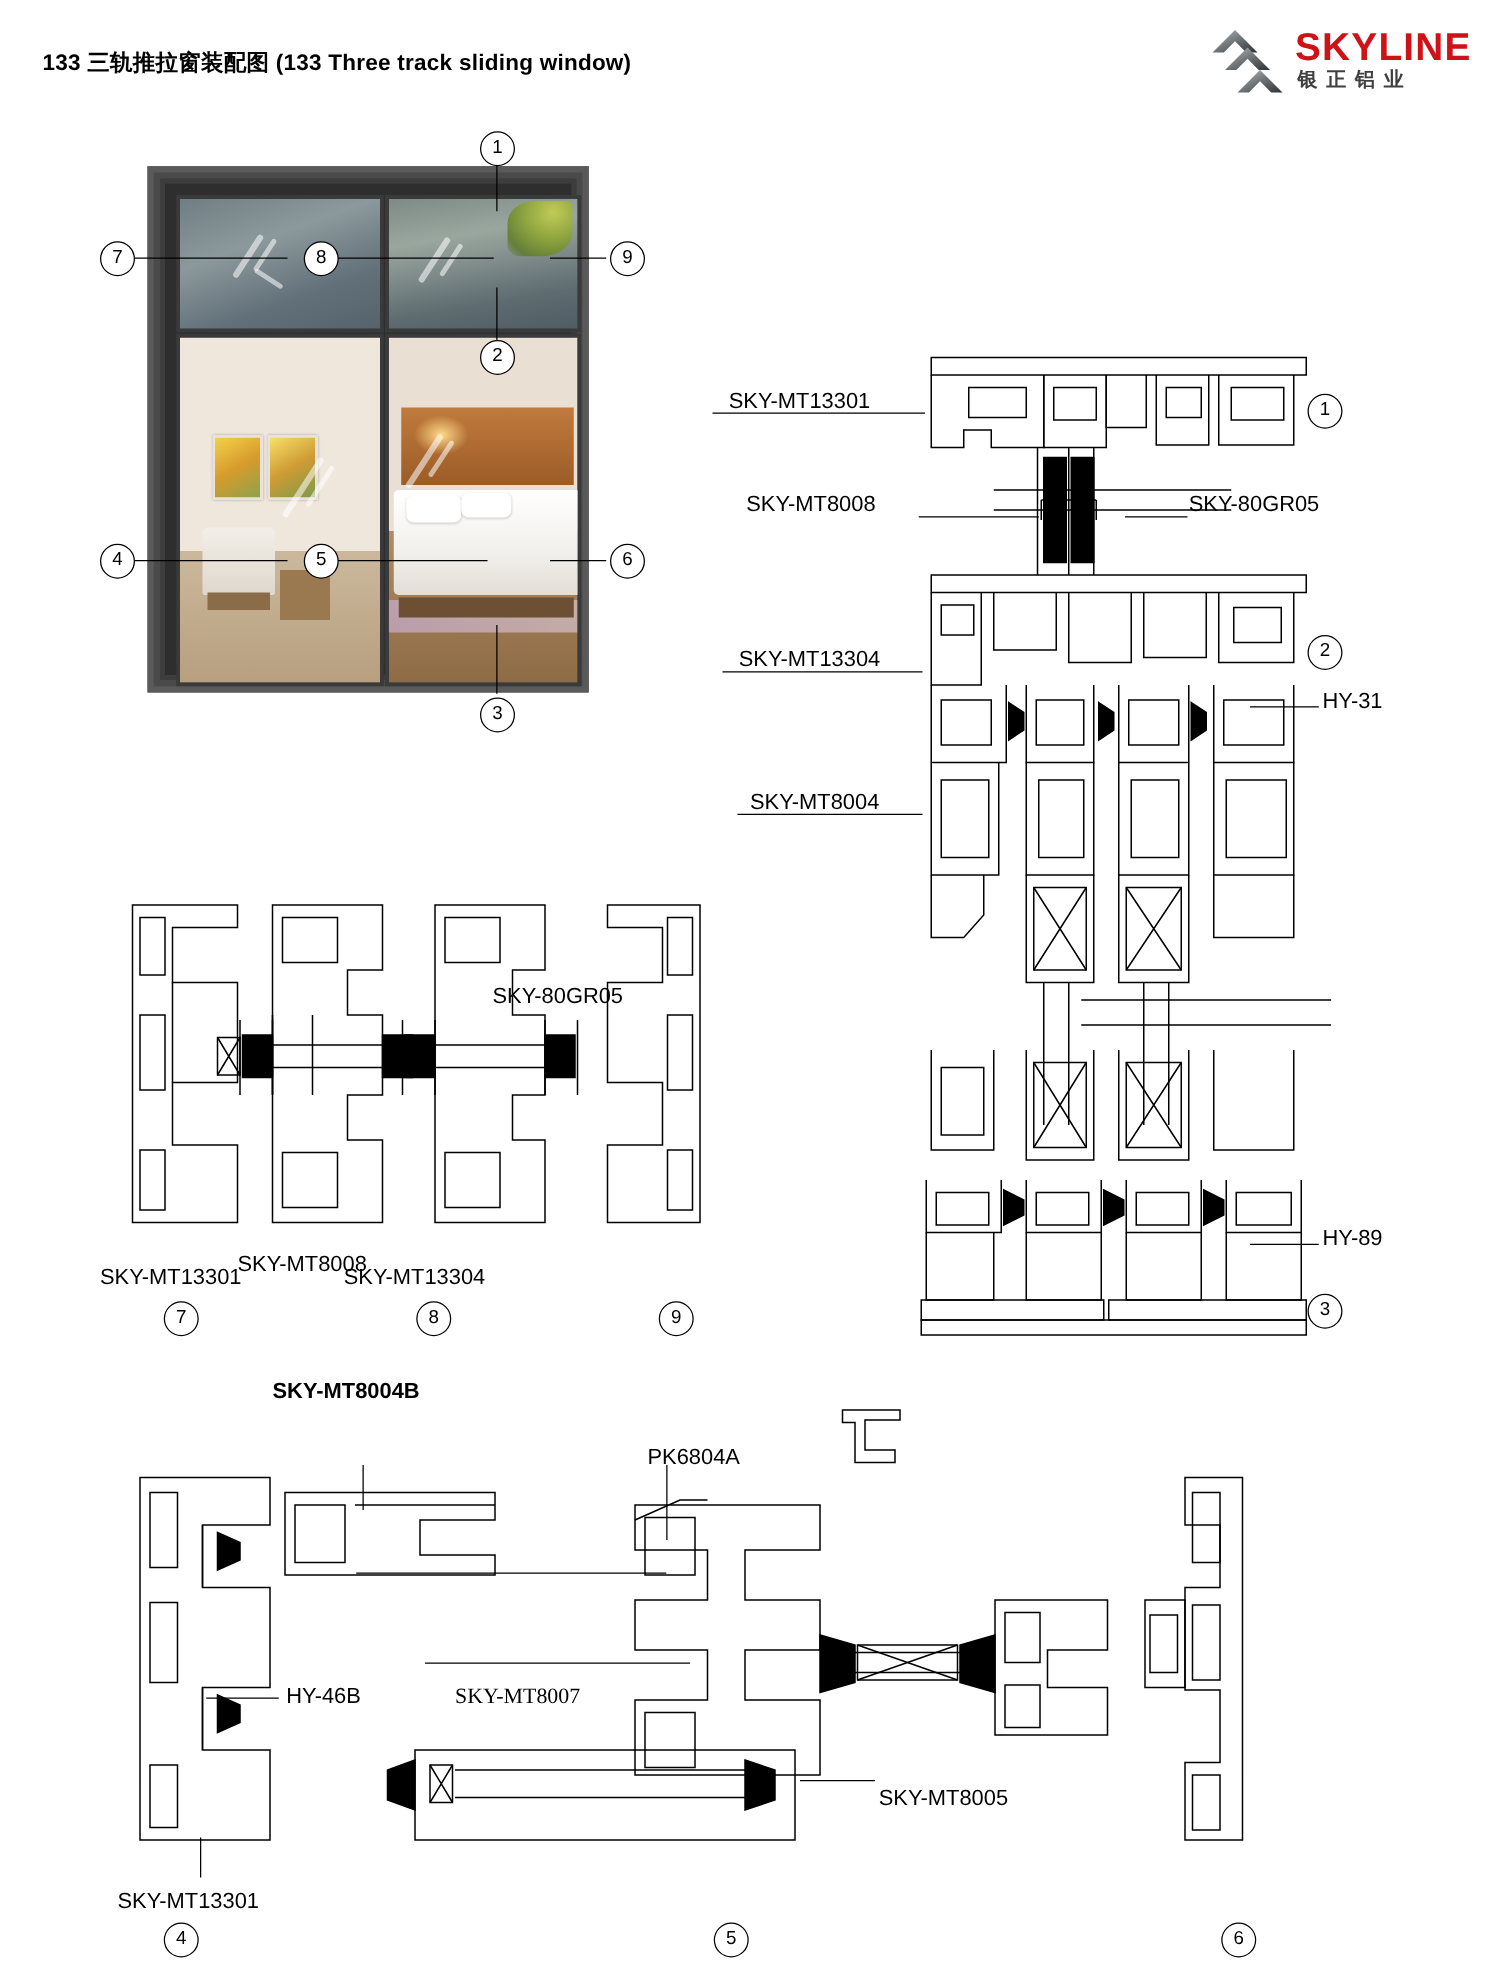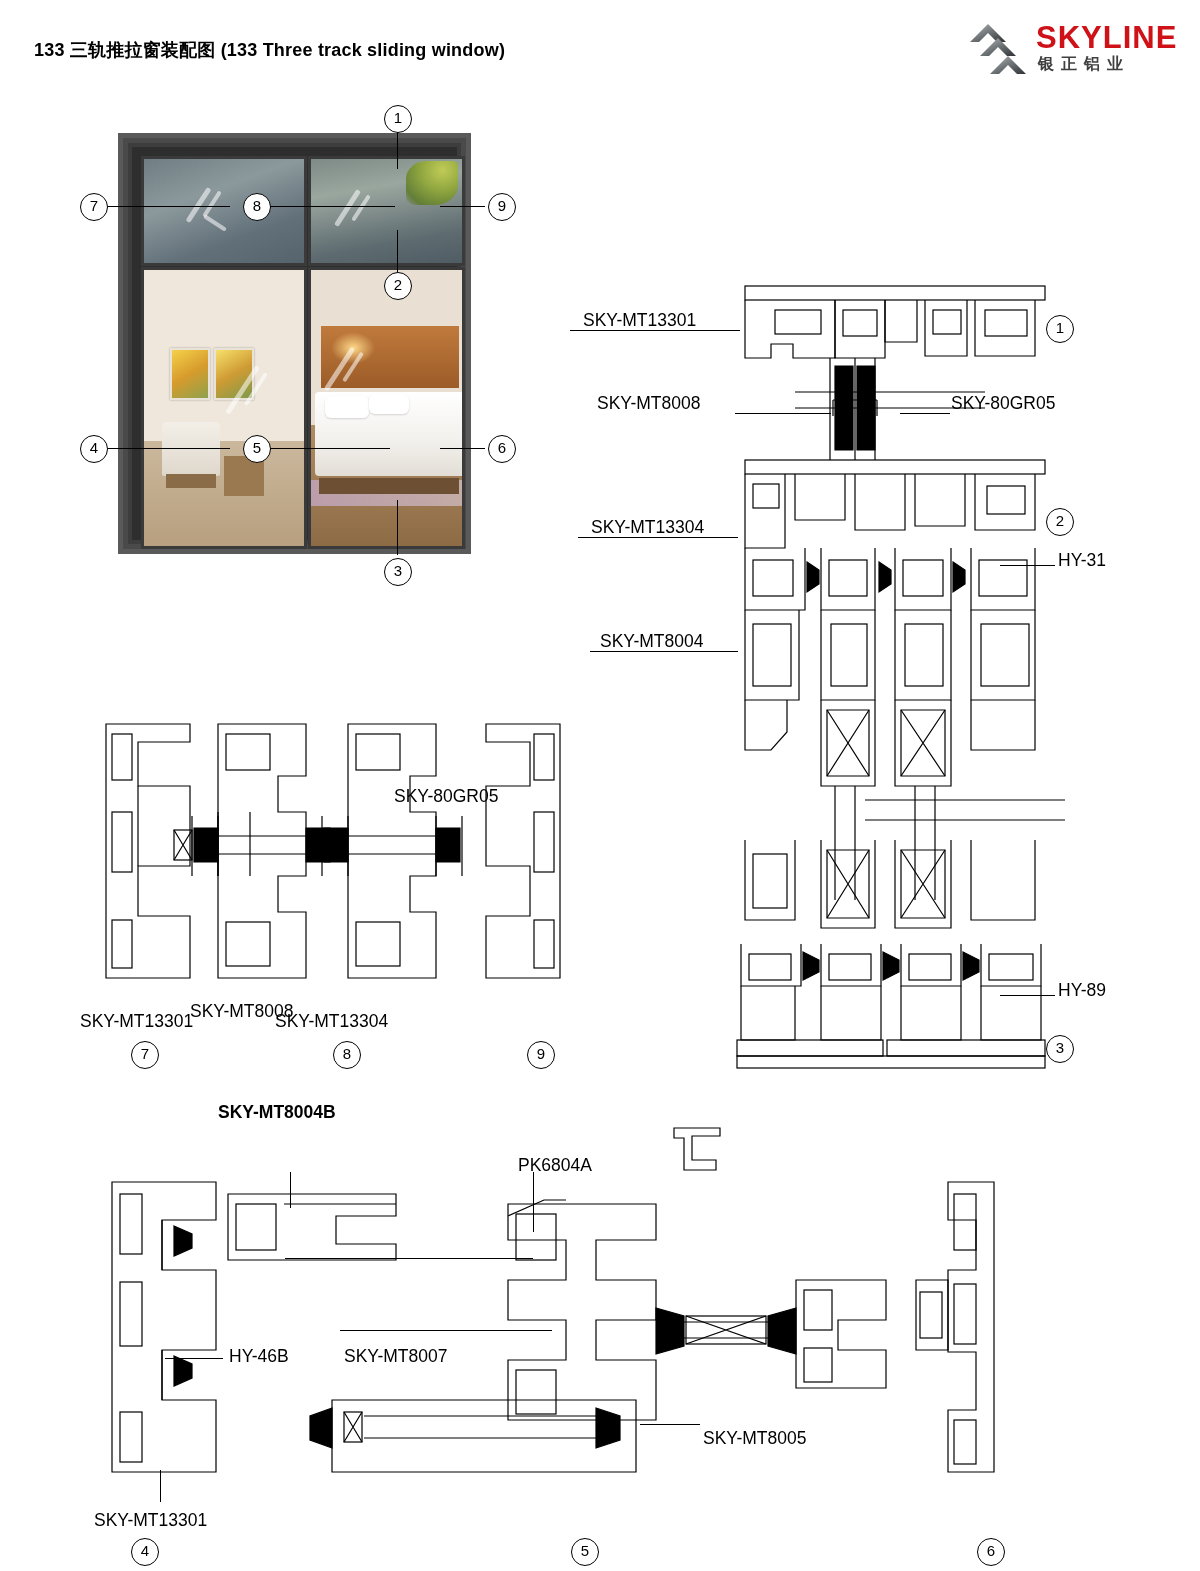--- a/index.html
+++ b/index.html
@@ -523,21 +523,21 @@
   <div class="lbl" style="left:80px;top:1011px;">SKY-MT13301</div>
   <div class="lbl" style="left:275px;top:1011px;">SKY-MT13304</div>
 
   <div class="circ" style="left:131px;top:1041px;">7</div>
   <div class="circ" style="left:333px;top:1041px;">8</div>
   <div class="circ" style="left:527px;top:1041px;">9</div>
 
   <div class="lbl" style="left:218px;top:1102px;font-weight:bold;">SKY-MT8004B</div>
   <div class="lbl" style="left:486px;top:1155px;margin-left:32px;">PK6804A</div>
   <div class="lbl" style="left:229px;top:1346px;">HY-46B</div>
-  <div class="lbl" style="left:344px;top:1346px;">SKY-MT8007</div>
+  <div class="lbl" style="left:364px;top:1346px;font-family:Liberation Serif, serif;">SKY-MT8007</div>
   <div class="lbl" style="left:703px;top:1428px;">SKY-MT8005</div>
   <div class="lbl" style="left:94px;top:1510px;">SKY-MT13301</div>
 
   <div class="circ" style="left:131px;top:1538px;">4</div>
   <div class="circ" style="left:571px;top:1538px;">5</div>
   <div class="circ" style="left:977px;top:1538px;">6</div>
 
 </div>
 
 </body></html>

